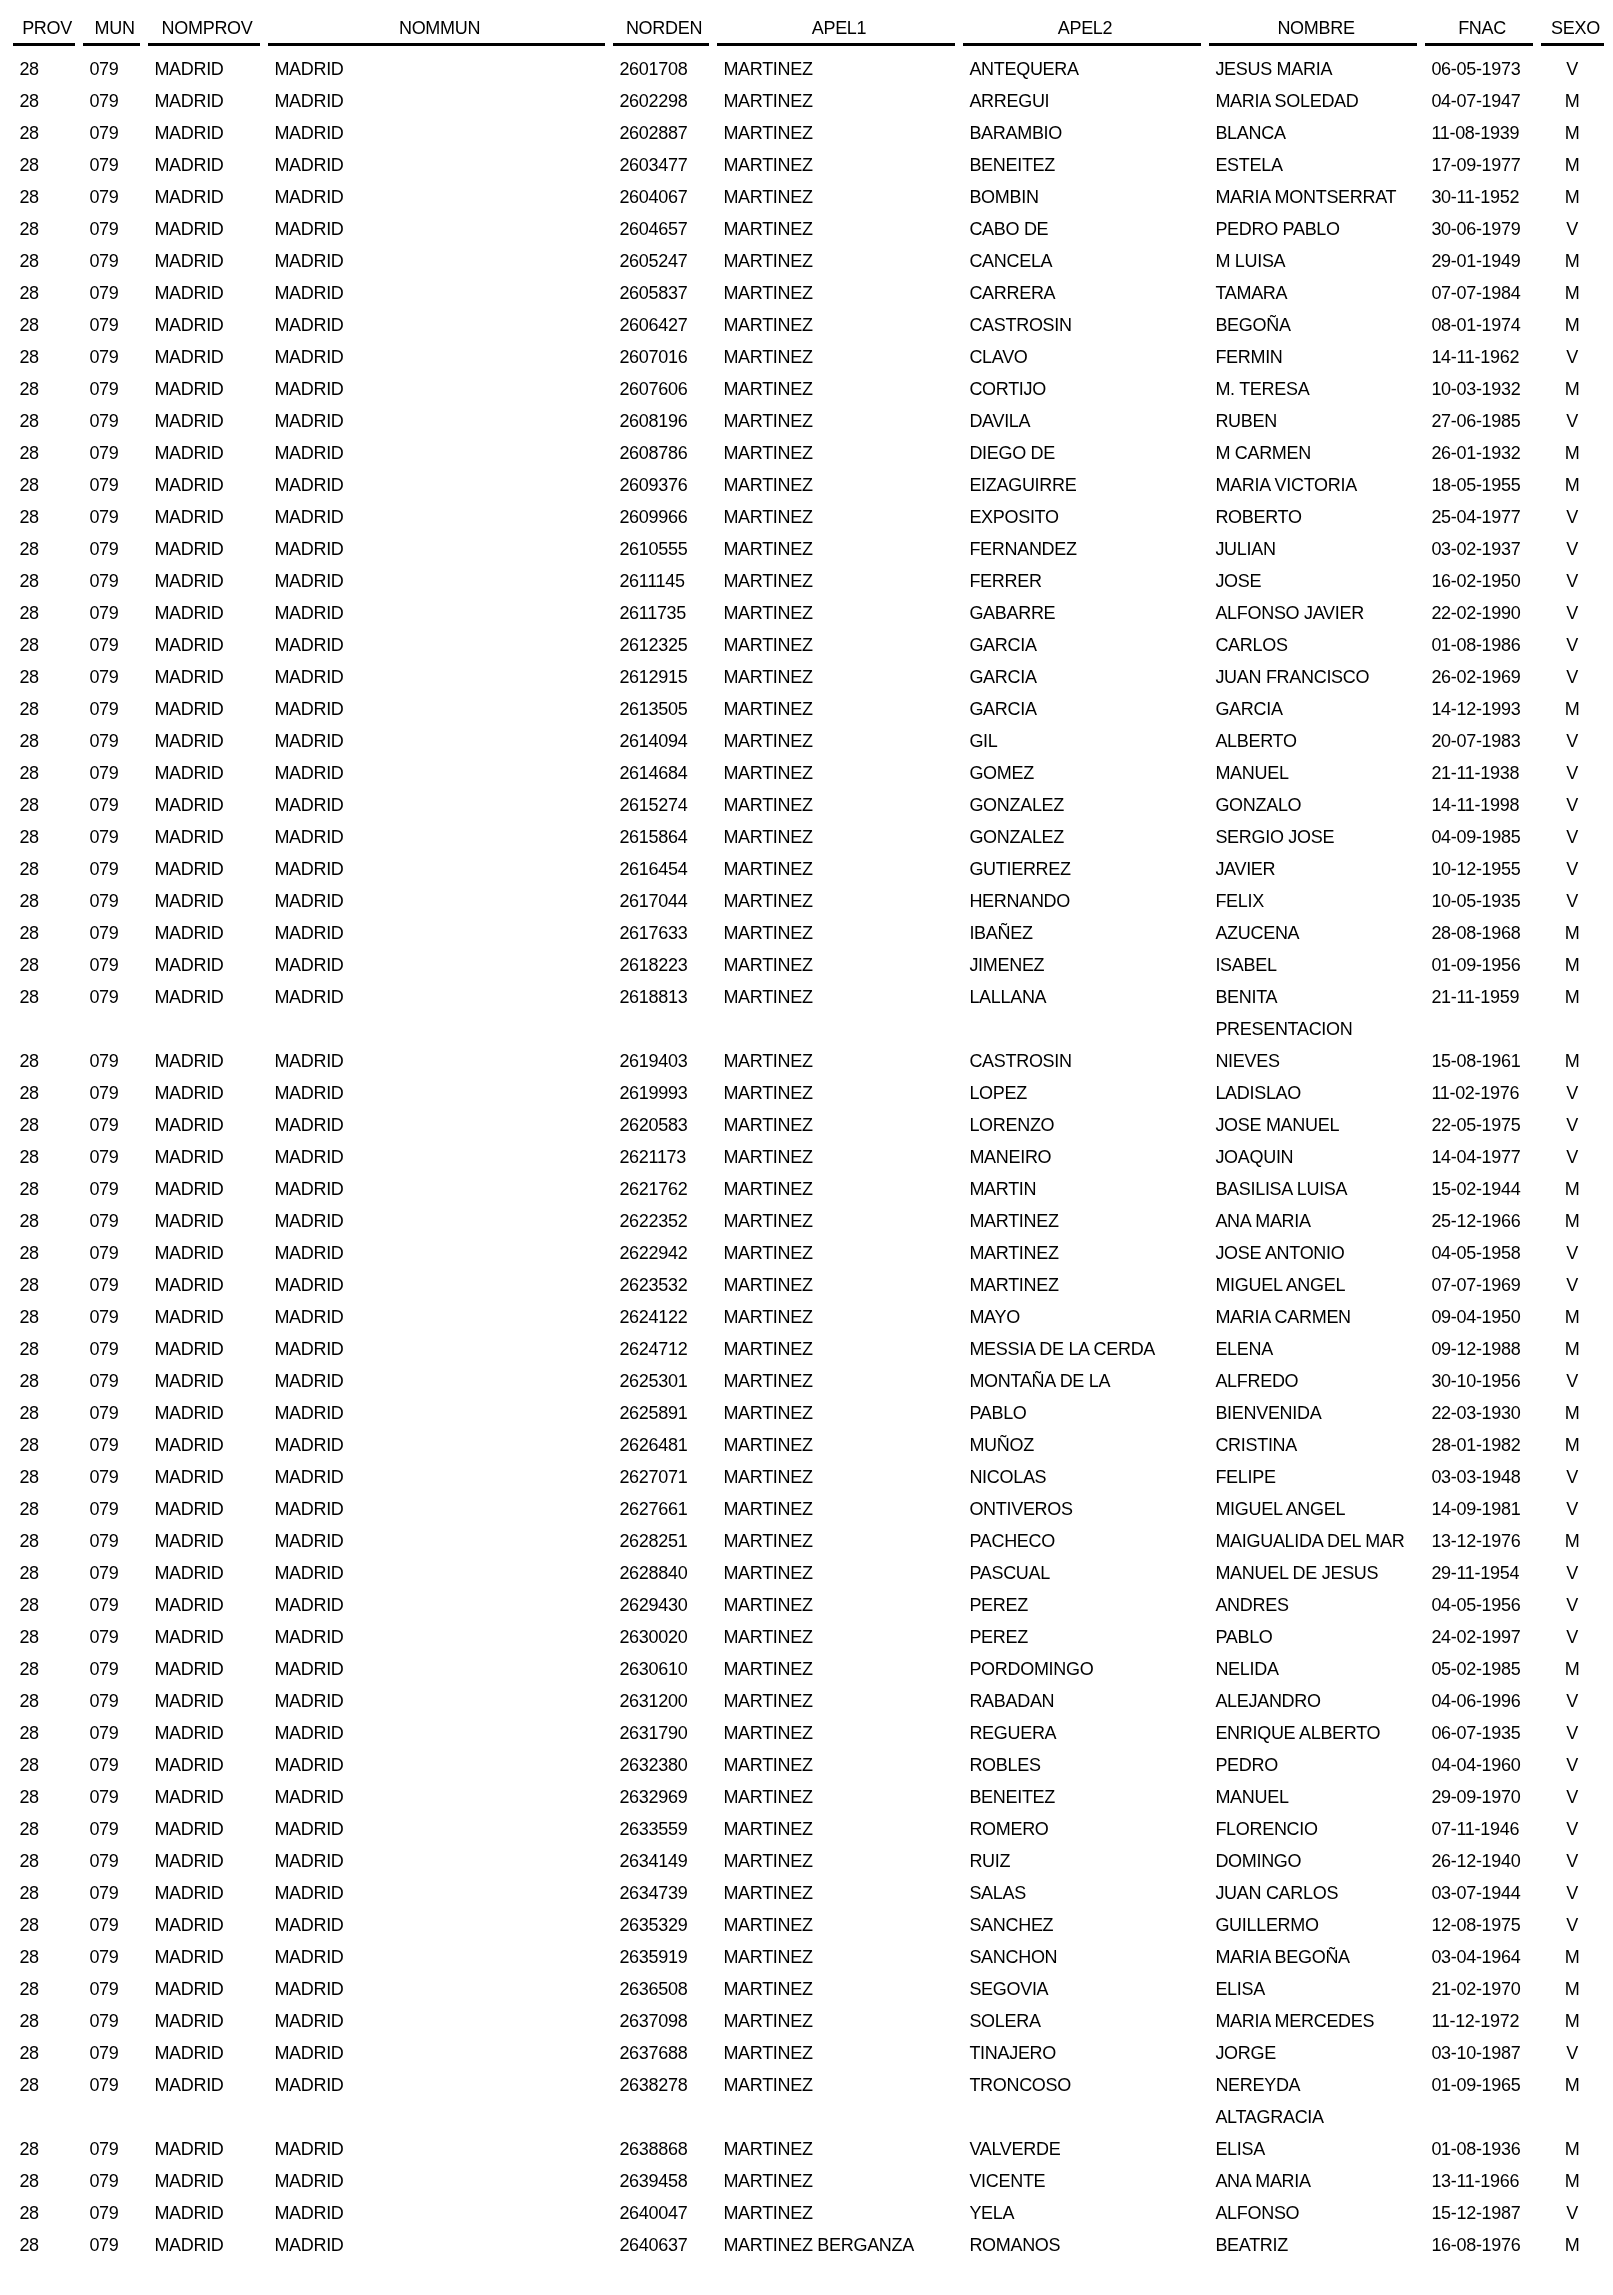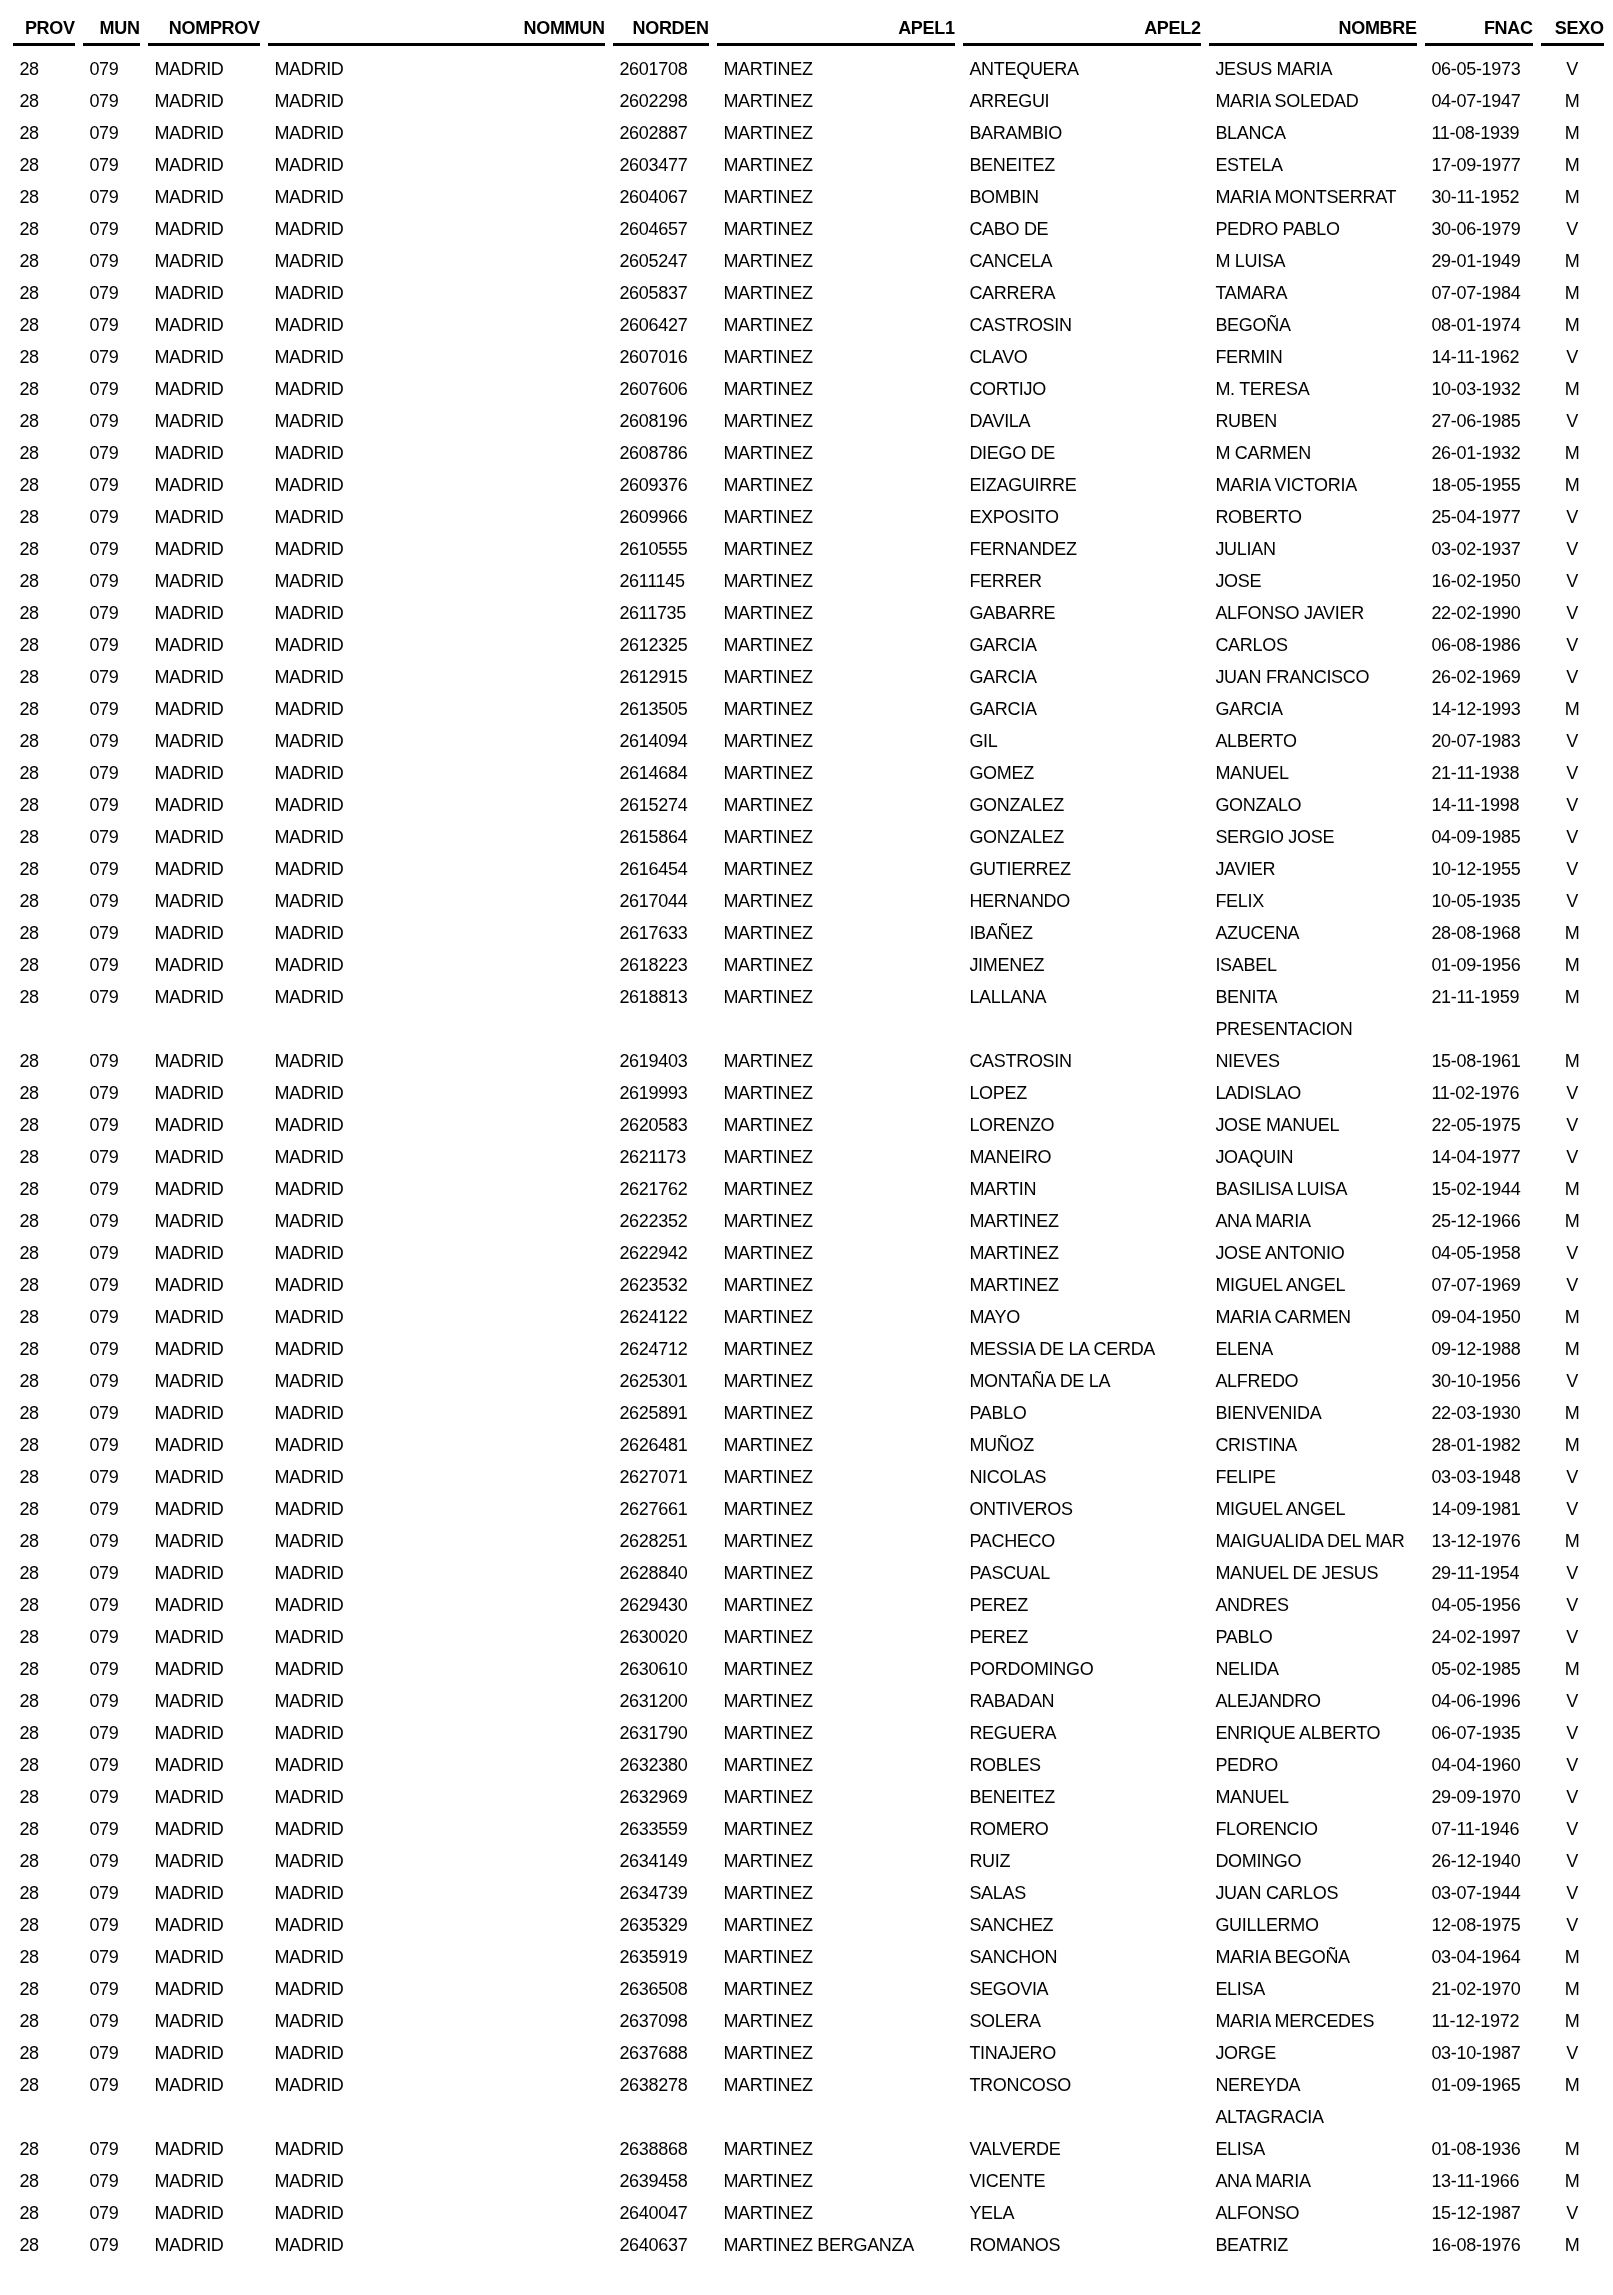--- a/index.html
+++ b/index.html
@@ -16,22 +16,22 @@
     font-size: 18px;
     letter-spacing: -0.3px;
   }
   table.census {
     border-collapse: separate;
     border-spacing: 8px 0;
     table-layout: fixed;
     margin: 4px 0 0 4.7px;
   }
   table.census th {
-    font-weight: bold;
-    text-align: right;
+    font-weight: normal;
+    text-align: center;
     vertical-align: bottom;
     box-sizing: border-box;
     height: 42px;
     padding: 0 0 4px 6.7px;
     border-bottom: 3.4px solid #000000;
     white-space: pre;
   }
   table.census td {
     vertical-align: top;
     line-height: 32px;
@@ -298,21 +298,21 @@
         </tr>
         <tr>
           <td>28</td>
           <td>079</td>
           <td>MADRID</td>
           <td>MADRID</td>
           <td>2612325</td>
           <td>MARTINEZ</td>
           <td>GARCIA</td>
           <td>CARLOS</td>
-          <td>06-08-1986</td>
+          <td>01-08-1986</td>
           <td>V</td>
         </tr>
         <tr>
           <td>28</td>
           <td>079</td>
           <td>MADRID</td>
           <td>MADRID</td>
           <td>2612915</td>
           <td>MARTINEZ</td>
           <td>GARCIA</td>

